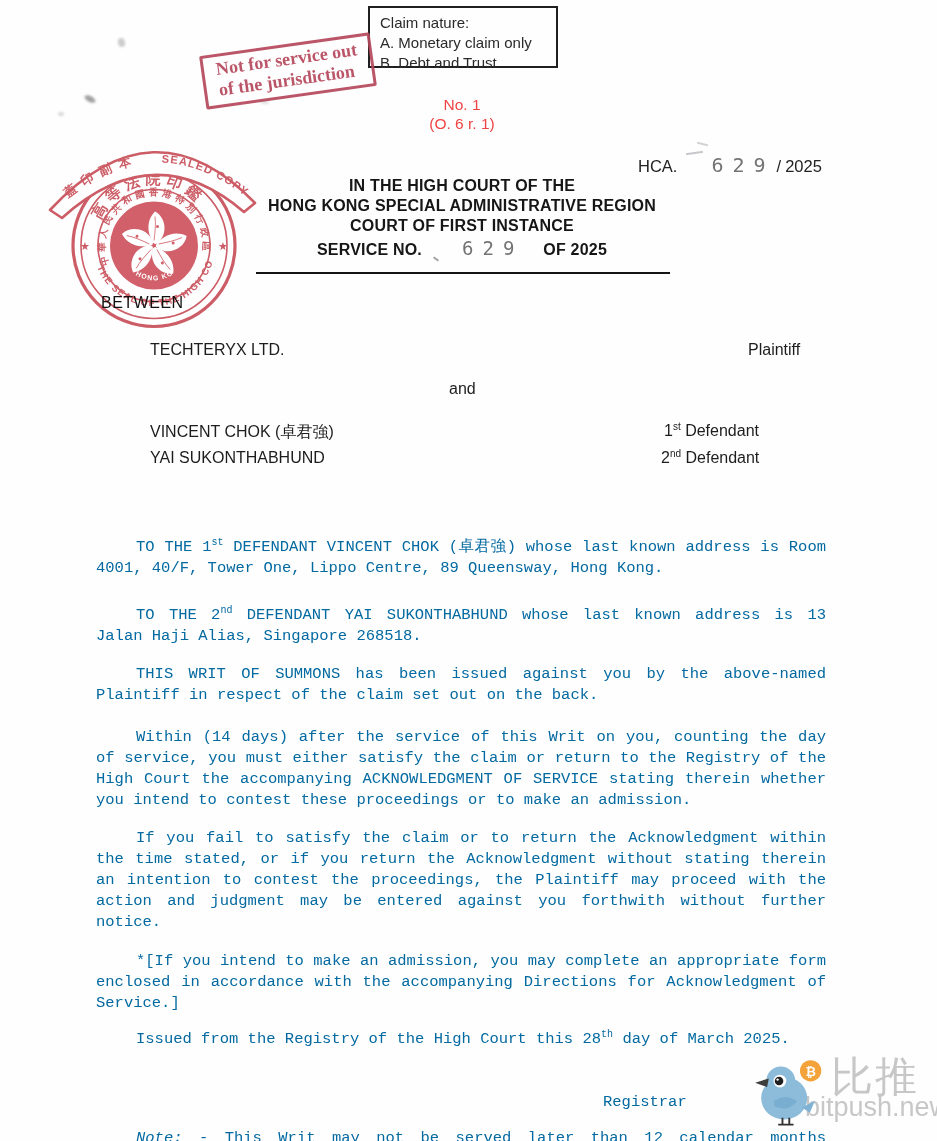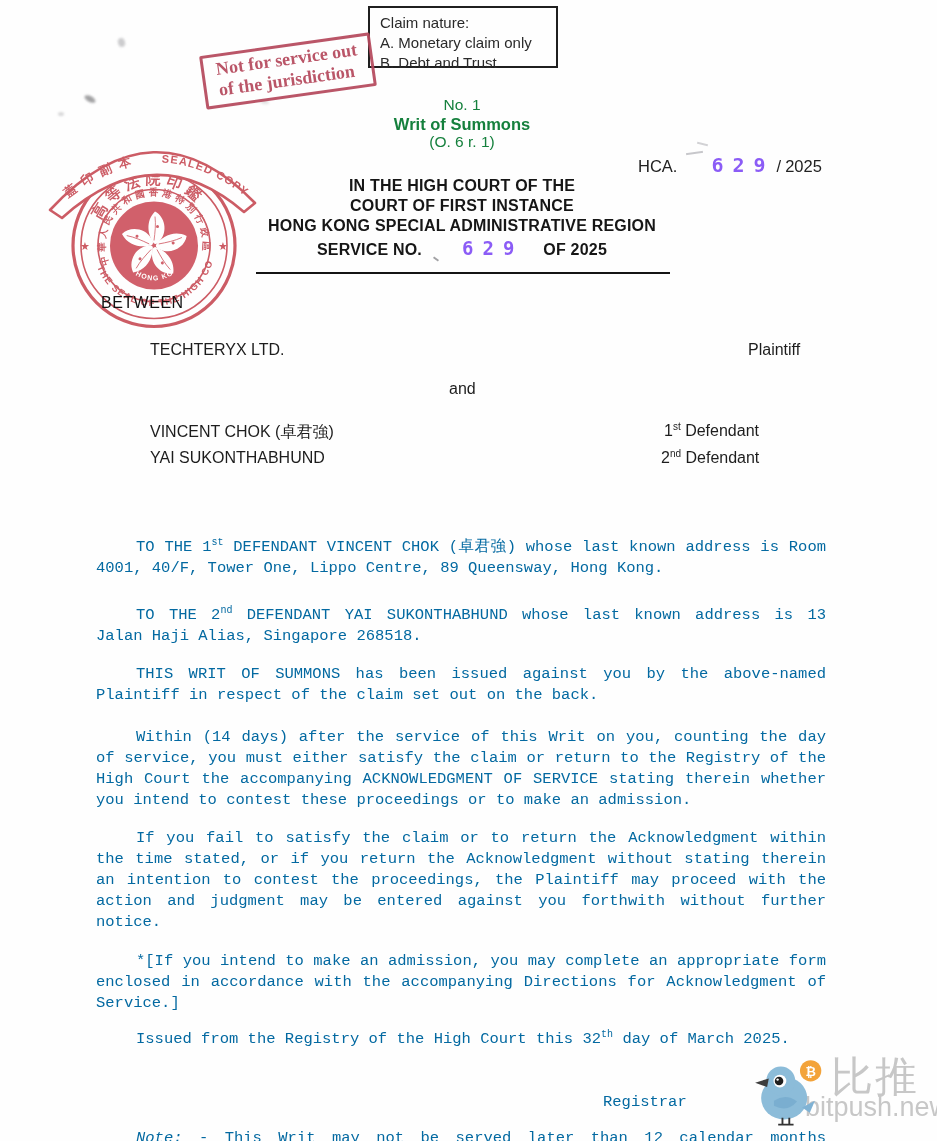--- a/index.html
+++ b/index.html
@@ -14,28 +14,28 @@
   
   .stamp { position:absolute; left:202px; top:44px; transform:rotate(-8deg);
     border:3px solid #b5485c; color:#b5485c; padding:2px 12px 4px 12px;
     font-family:"Liberation Serif", serif; font-weight:bold; font-size:18px; line-height:21px;
     border-radius:2px; opacity:.92; background:rgba(255,255,255,.0); }
 
   
   .seal { position:absolute; left:38px; top:144px; opacity:.93; }
 
   
-  .form-head { position:absolute; left:0; top:96px; width:924px; text-align:center; font-size:15.5px; line-height:18.5px; color:#15803d; }
+  .form-head { position:absolute; left:0; top:96px; width:924px; text-align:center; font-size:15.5px; line-height:18.5px; color:#ef4444; }
   .form-head .bold { font-weight:bold; font-size:16.5px; }
 
   
   .case-ref { position:absolute; left:638px; top:153px; font-size:16.5px; color:#222; white-space:nowrap; }
   .case-ref > span { vertical-align:baseline; }
-  .blue-digits { font-family:"DejaVu Sans Mono", monospace; color:#8b5cf6; letter-spacing:9px;
-    font-size:20px; font-weight:bold; }
+  .blue-digits { font-family:"DejaVu Sans Mono", monospace; color:#737373; letter-spacing:9px;
+    font-size:20px; font-weight:normal; }
   .case-ref .blue-digits { margin:0 2px 0 34px; }
   .case-ref .yr { margin-left:4px; }
 
   
   .court-heading { position:absolute; left:0; top:176px; width:924px; text-align:center;
     font-weight:bold; font-size:16px; line-height:20px; letter-spacing:.2px; color:#161616; }
   .action-line { display:flex; justify-content:center; align-items:baseline; margin-top:2px; }
   .action-line .blue-digits { font-size:19px; margin:0 20px 0 40px; }
 
   .divider { position:absolute; left:256px; top:272px; width:414px; height:2px; background:#141414; }
@@ -138,32 +138,31 @@
     <text font-size="12.5" font-weight="bold" fill="#c9505a" letter-spacing="2">
       <textPath href="#sealBannerPath" startOffset="6%">蓋 印 副 本</textPath>
     </text>
     <text font-size="11" font-weight="bold" fill="#c9505a" letter-spacing="1.2">
       <textPath href="#sealBannerPath" startOffset="54%">SEALED COPY</textPath>
     </text>
   </svg>
 
   <div class="form-head">
     <div>No. 1</div>
-    <div class="bold">Writ of Summons</div>
     <div>(O. 6 r. 1)</div>
   </div>
 
   <div class="case-ref">
     <span>HCA.</span><span class="blue-digits">629</span><span>/</span><span class="yr">2025</span>
   </div>
 
   <div class="court-heading">
     <div>IN THE HIGH COURT OF THE</div>
+    <div>HONG KONG SPECIAL ADMINISTRATIVE REGION</div>
     <div>COURT OF FIRST INSTANCE</div>
-    <div>HONG KONG SPECIAL ADMINISTRATIVE REGION</div>
     <div class="action-line">
       <span>SERVICE NO.</span>
       <span class="blue-digits">629</span>
       <span>OF 2025</span>
     </div>
   </div>
 
   <div class="divider"></div>
 
   <div class="between">BETWEEN</div>
@@ -176,21 +175,21 @@
   <span class="party" style="left:150px; top:449px;">YAI SUKONTHABHUND</span>
   <span class="party" style="left:661px; top:449px;"><span>2</span><sup>nd</sup><span> Defendant</span></span>
 
   <div class="body-text">
     <p class="p1"><span>TO THE 1</span><sup>st</sup><span> DEFENDANT VINCENT CHOK (卓君強) whose last known address is Room 4001, 40/F, Tower One, Lippo Centre, 89 Queensway, Hong Kong.</span></p>
     <p class="p2"><span>TO THE 2</span><sup>nd</sup><span> DEFENDANT YAI SUKONTHABHUND whose last known address is 13 Jalan Haji Alias, Singapore 268518.</span></p>
     <p class="p3">THIS WRIT OF SUMMONS has been issued against you by the above-named Plaintiff in respect of the claim set out on the back.</p>
     <p class="p4">Within (14 days) after the service of this Writ on you, counting the day of service, you must either satisfy the claim or return to the Registry of the High Court the accompanying ACKNOWLEDGMENT OF SERVICE stating therein whether you intend to contest these proceedings or to make an admission.</p>
     <p class="p5">If you fail to satisfy the claim or to return the Acknowledgment within the time stated, or if you return the Acknowledgment without stating therein an intention to contest the proceedings, the Plaintiff may proceed with the action and judgment may be entered against you forthwith without further notice.</p>
     <p class="p6">*[If you intend to make an admission, you may complete an appropriate form enclosed in accordance with the accompanying Directions for Acknowledgment of Service.]</p>
-    <p class="p7"><span>Issued from the Registry of the High Court this 32</span><sup>th</sup><span> day of March 2025.</span></p>
+    <p class="p7"><span>Issued from the Registry of the High Court this 28</span><sup>th</sup><span> day of March 2025.</span></p>
     <p class="registrar">Registrar</p>
     <p class="note"><span class="ital">Note:</span><span> - This Writ may not be served later than 12 calendar months beginning with that date unless renewed by order of the Court.</span></p>
   </div>
 
   <svg class="wm-bird" width="86" height="70" viewBox="0 0 100 82">
     <circle cx="73" cy="15" r="12.5" fill="#f3a33a"></circle>
     <text x="73" y="20.5" text-anchor="middle" font-size="15" font-weight="bold" fill="#ffffff">₿</text>
     <ellipse cx="42" cy="47" rx="27" ry="25" fill="#8cbcd9"></ellipse>
     <circle cx="38" cy="27" r="17" fill="#8cbcd9"></circle>
     <polygon points="8,29 24,24 22,34" fill="#3d3d3d"></polygon>

